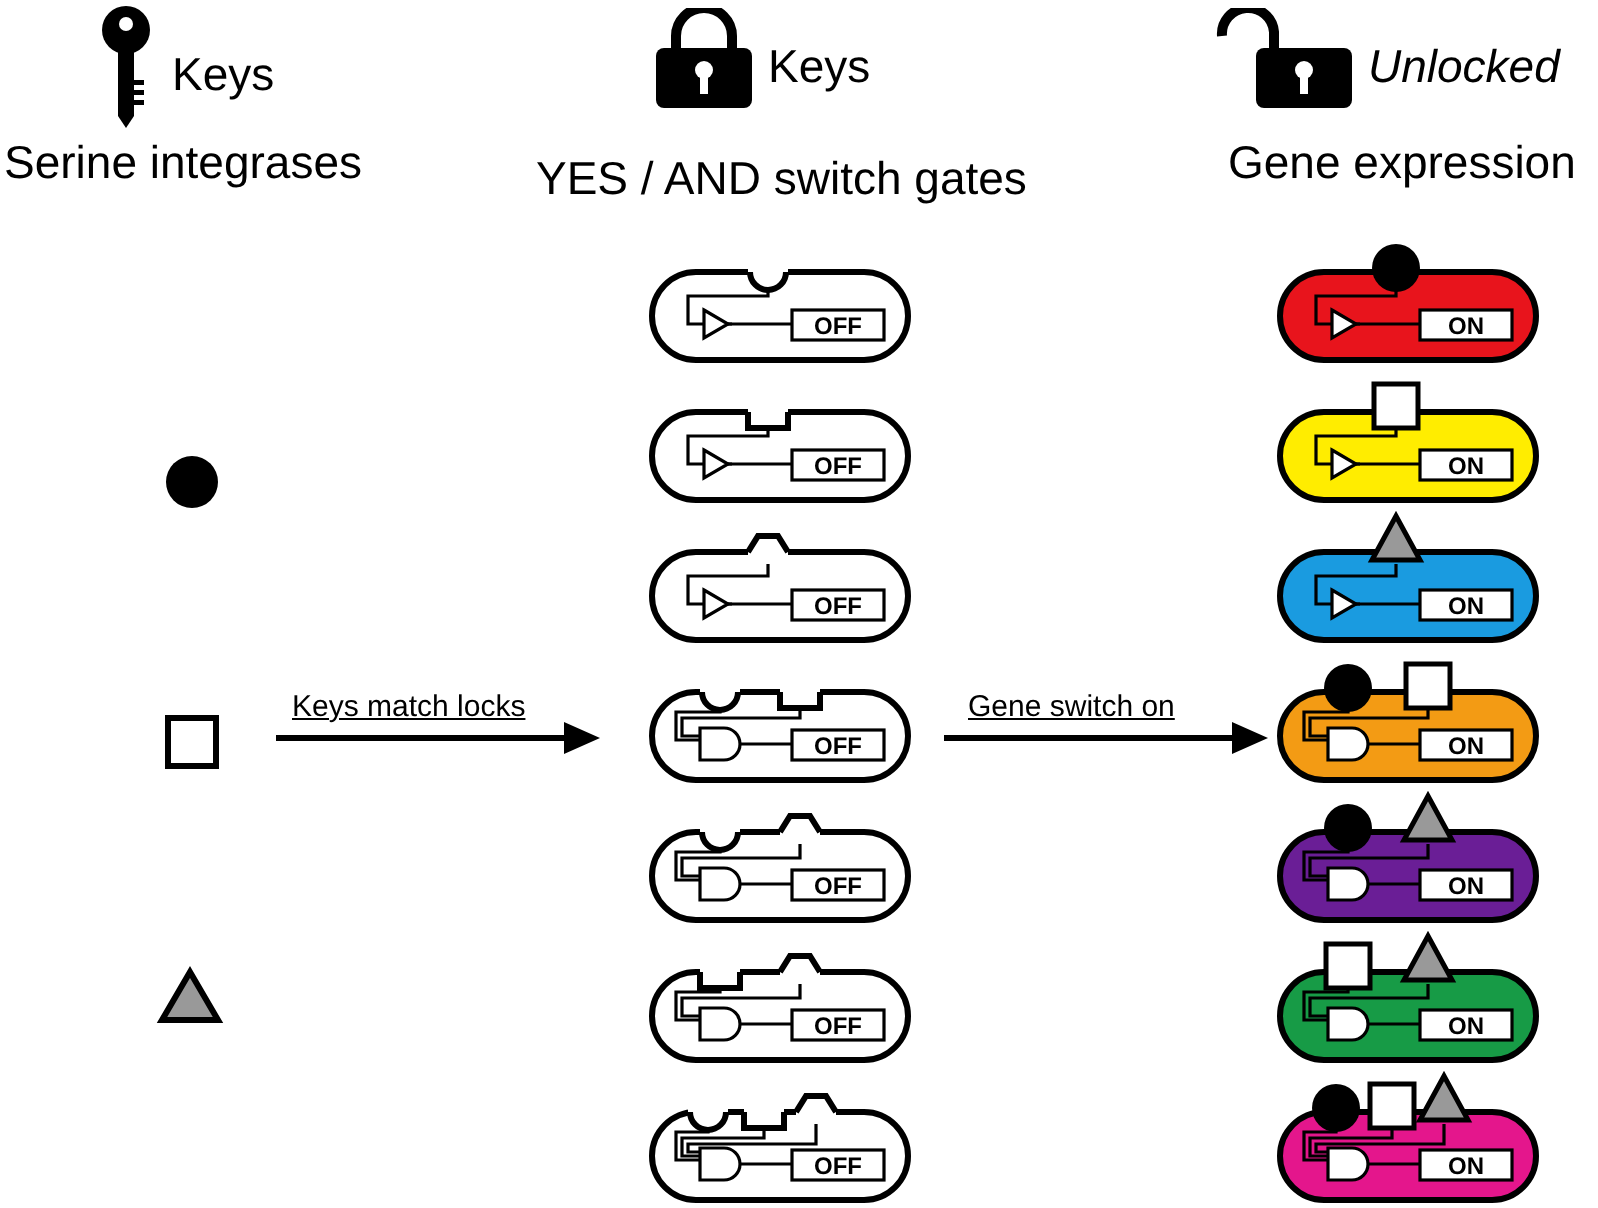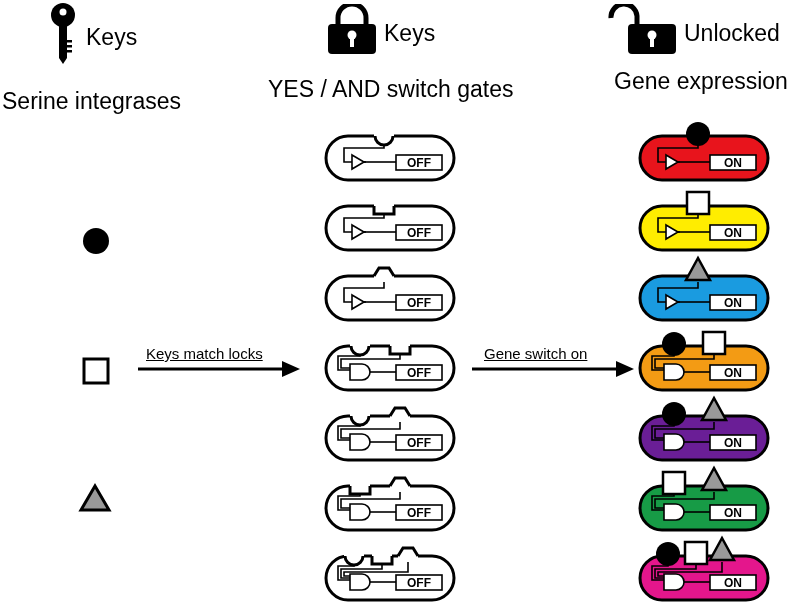--- a/index.html
+++ b/index.html
@@ -17,38 +17,38 @@
 <svg width="40" height="64" style="left:46px;top:2px;" viewBox="0 0 40 64">
   <circle cx="17" cy="13" r="12" fill="#000"></circle>
   <circle cx="17" cy="10" r="3.5" fill="#fff"></circle>
   <rect x="13" y="20" width="8" height="36" fill="#000"></rect>
   <polygon points="13,56 21,56 17,62" fill="#000"></polygon>
   <rect x="21" y="38" width="5" height="2.5" fill="#000"></rect>
   <rect x="21" y="43" width="5" height="2.5" fill="#000"></rect>
   <rect x="21" y="48" width="5" height="2.5" fill="#000"></rect>
 </svg>
 <div class="abs hdr" style="left:86px;top:4px;margin-top:20px;">Keys</div>
-<div class="abs sub" style="left:2px;top:88px;">Serine integrases</div>
+<div class="abs sub" style="left:2px;top:68px;">Serine integrases</div>
 
 <svg width="56" height="52" style="left:324px;top:4px;" viewBox="0 0 56 52">
   <path d="M14 22 V14 A14 14 0 0 1 42 14 V22" fill="none" stroke="#000" stroke-width="5"></path>
   <rect x="4" y="20" width="48" height="30" rx="4" fill="#000"></rect>
   <circle cx="28" cy="31" r="4.5" fill="#fff"></circle>
   <rect x="26" y="32" width="4" height="11" fill="#fff"></rect>
 </svg>
 <div class="abs hdr" style="left:384px;top:20px;">Keys</div>
 <div class="abs sub" style="left:268px;top:76px;">YES / AND switch gates</div>
 
 <svg width="70" height="52" style="left:608px;top:4px;" viewBox="0 0 70 52">
   <path d="M3 14 A13 13 0 0 1 29 12 V22" fill="none" stroke="#000" stroke-width="5"></path>
   <rect x="20" y="20" width="48" height="30" rx="4" fill="#000"></rect>
   <circle cx="44" cy="31" r="4.5" fill="#fff"></circle>
   <rect x="42" y="32" width="4" height="11" fill="#fff"></rect>
 </svg>
-<div class="abs hdr" style="left:684px;top:20px;">Unlocked</div>
+<div class="abs hdr" style="left:684px;top:20px;font-style:italic;">Unlocked</div>
 <div class="abs sub" style="left:614px;top:68px;">Gene expression</div>
 
 <svg width="30" height="30" style="left:81px;top:226px;" viewBox="0 0 30 30">
   <circle cx="15" cy="15" r="13" fill="#000"></circle>
 </svg>
 <svg width="30" height="30" style="left:81px;top:356px;" viewBox="0 0 30 30">
   <rect x="3" y="3" width="24" height="24" fill="#fff" stroke="#000" stroke-width="3"></rect>
 </svg>
 <svg width="34" height="30" style="left:78px;top:483px;" viewBox="0 0 34 30">
   <polygon points="17,3 31,27 3,27" fill="#999" stroke="#000" stroke-width="3" stroke-linejoin="miter"></polygon>

